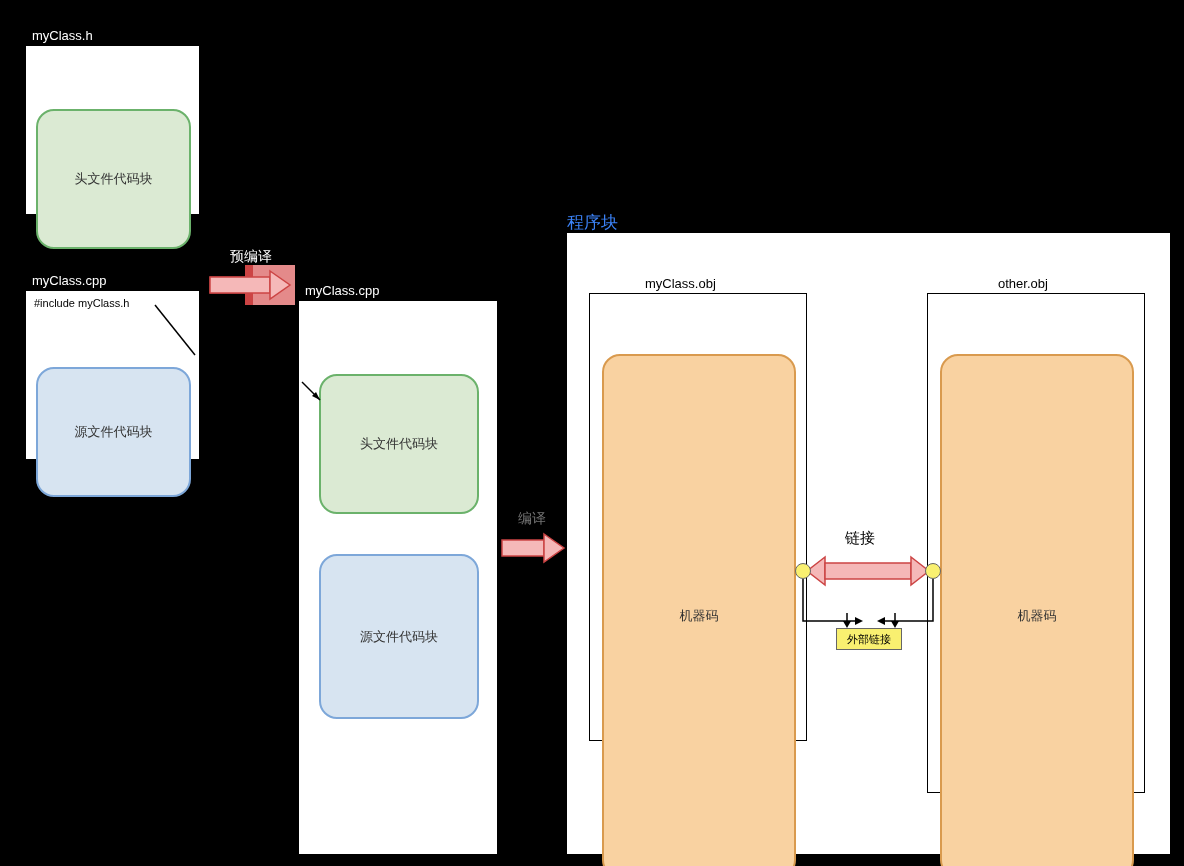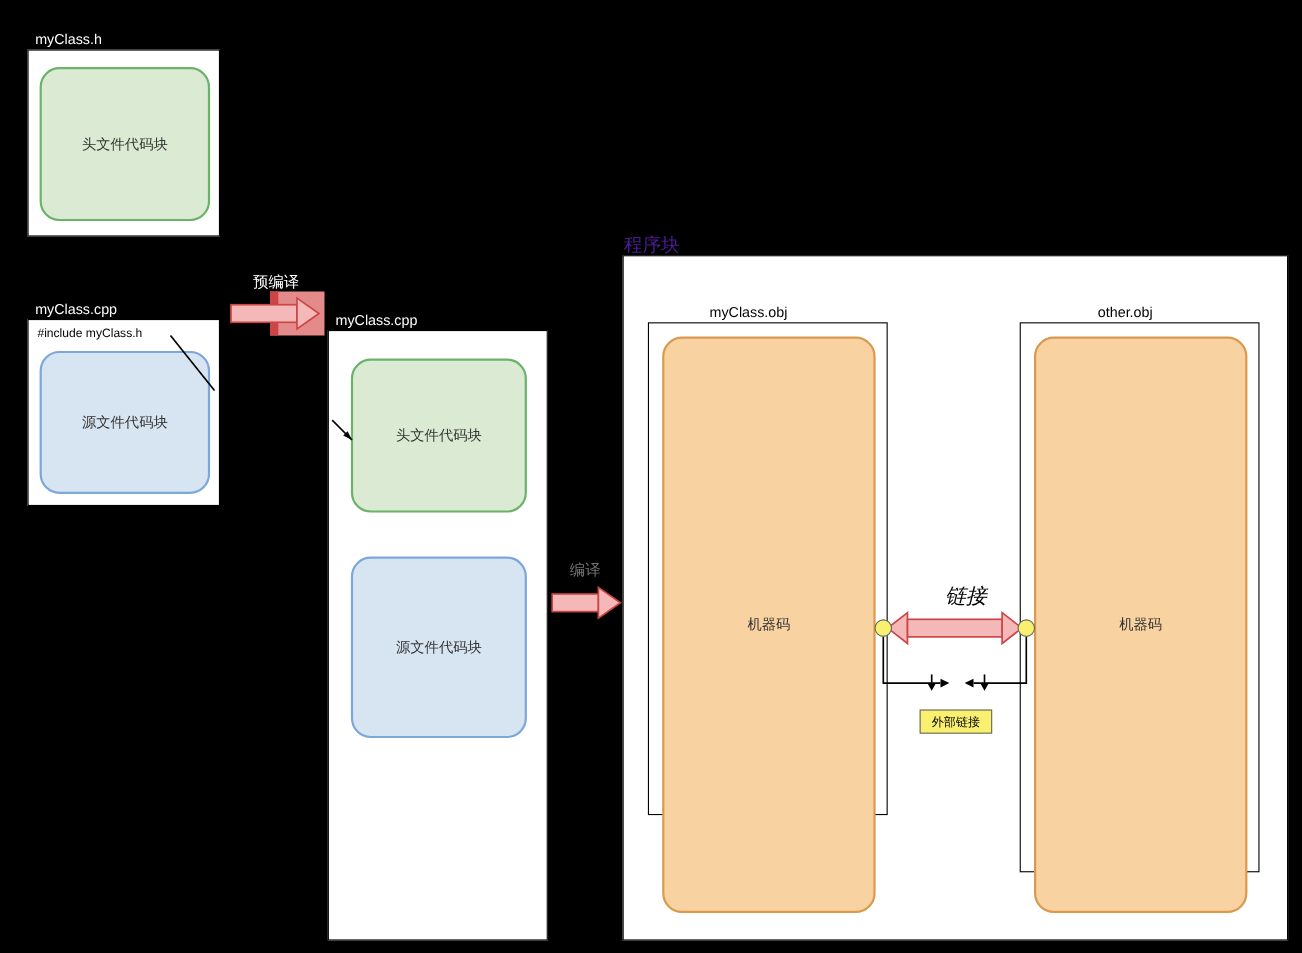--- a/index.html
+++ b/index.html
@@ -22,20 +22,21 @@
     border: 1px solid #000;
   }
   .rbox {
     position: absolute;
     border-radius: 18px;
     display: flex;
     align-items: center;
     justify-content: center;
     font-size: 13px;
     color: #333;
+    margin-top: 48px;
   }
   .label {
     position: absolute;
     font-size: 13px;
     color: #000;
   }
 </style>
 </head>
 <body>
 
@@ -88,60 +89,60 @@
     <polygon points="20,20 12,16 16,12" fill="#000"></polygon>
   </svg>
 
   <svg style="position:absolute; left:500px; top:528px; width:70px; height:40px;">
     <rect x="2" y="12" width="42" height="16" fill="#f5b8b8" stroke="#c44" stroke-width="1.5"></rect>
     <polygon points="44,6 64,20 44,34" fill="#f5b8b8" stroke="#c44" stroke-width="1.5"></polygon>
   </svg>
   <div class="label" style="left:518px; top:510px; color:#737373; font-size:14px;">编译</div>
 
   <div class="box" style="left:566px; top:232px; width:605px; height:623px;">
-    <div class="label" style="left:0px; top:-22px; color:#4c1d95; font-size:17px;">程序块</div>
+    <div class="label" style="left:0px; top:-22px; color:#3b82f6; font-size:17px;">程序块</div>
 
     <div class="box" style="left:22px; top:60px; width:218px; height:448px; border:1px solid #000;">
       <div class="label" style="left:55px; top:-18px; font-size:13px;">myClass.obj</div>
       <div class="rbox" style="left:12px; top:12px; width:194px; height:524px; background:#f9d2a1; border:2px solid #d99a4e;">
         <span>机器码</span>
       </div>
     </div>
 
     <div class="box" style="left:360px; top:60px; width:218px; height:500px; border:1px solid #000;">
       <div class="label" style="left:70px; top:-18px; font-size:13px;">other.obj</div>
       <div class="rbox" style="left:12px; top:12px; width:194px; height:524px; background:#f9d2a1; border:2px solid #d99a4e;">
         <span>机器码</span>
       </div>
     </div>
 
     <svg style="position:absolute; left:238px; top:318px; width:126px; height:40px;">
       <polygon points="20,6 2,20 20,34" fill="#f5b8b8" stroke="#c44" stroke-width="1.5"></polygon>
       <rect x="20" y="12" width="86" height="16" fill="#f5b8b8" stroke="#c44" stroke-width="1.5"></rect>
       <polygon points="106,6 124,20 106,34" fill="#f5b8b8" stroke="#c44" stroke-width="1.5"></polygon>
     </svg>
-    <div class="label" style="left:292px; top:296px; font-size:19px;font-style:italic;">链接</div>
+    <div class="label" style="left:278px; top:296px; font-size:15px;">链接</div>
 
     <div style="position:absolute; left:228px; top:330px; width:16px; height:16px; border-radius:50%; background:#f9f070; border:1.5px solid #666;"></div>
     <div style="position:absolute; left:358px; top:330px; width:16px; height:16px; border-radius:50%; background:#f9f070; border:1.5px solid #666;"></div>
 
     <svg style="position:absolute; left:228px; top:338px; width:150px; height:70px;">
       <path d="M8 8 L8 50 L60 50" stroke="#000" fill="none" stroke-width="1.5"></path>
       <polygon points="60,46 68,50 60,54" fill="#000"></polygon>
       <path d="M138 8 L138 50 L90 50" stroke="#000" fill="none" stroke-width="1.5"></path>
       <polygon points="90,46 82,50 90,54" fill="#000"></polygon>
       <line x1="60" y1="50" x2="60" y2="60" stroke="#000" stroke-width="0"></line>
       <polygon points="64,55 60,63 56,55" fill="none"></polygon>
     </svg>
     <svg style="position:absolute; left:270px; top:380px; width:70px; height:20px;">
       <line x1="10" y1="0" x2="10" y2="10" stroke="#000" stroke-width="1.5"></line>
       <polygon points="6,8 10,15 14,8" fill="#000"></polygon>
       <line x1="58" y1="0" x2="58" y2="10" stroke="#000" stroke-width="1.5"></line>
       <polygon points="54,8 58,15 62,8" fill="#000"></polygon>
     </svg>
 
-    <div style="position:absolute; left:269px; top:395px; width:66px; height:22px; background:#f9f070; border:1.5px solid #666; font-size:11px; display:flex; align-items:center; justify-content:center;margin-top:17px;">
+    <div style="position:absolute; left:269px; top:395px; width:66px; height:22px; background:#f9f070; border:1.5px solid #666; font-size:11px; display:flex; align-items:center; justify-content:center;">
       <span>外部链接</span>
     </div>
 
   </div>
 
 </div>
 
 </body></html>

